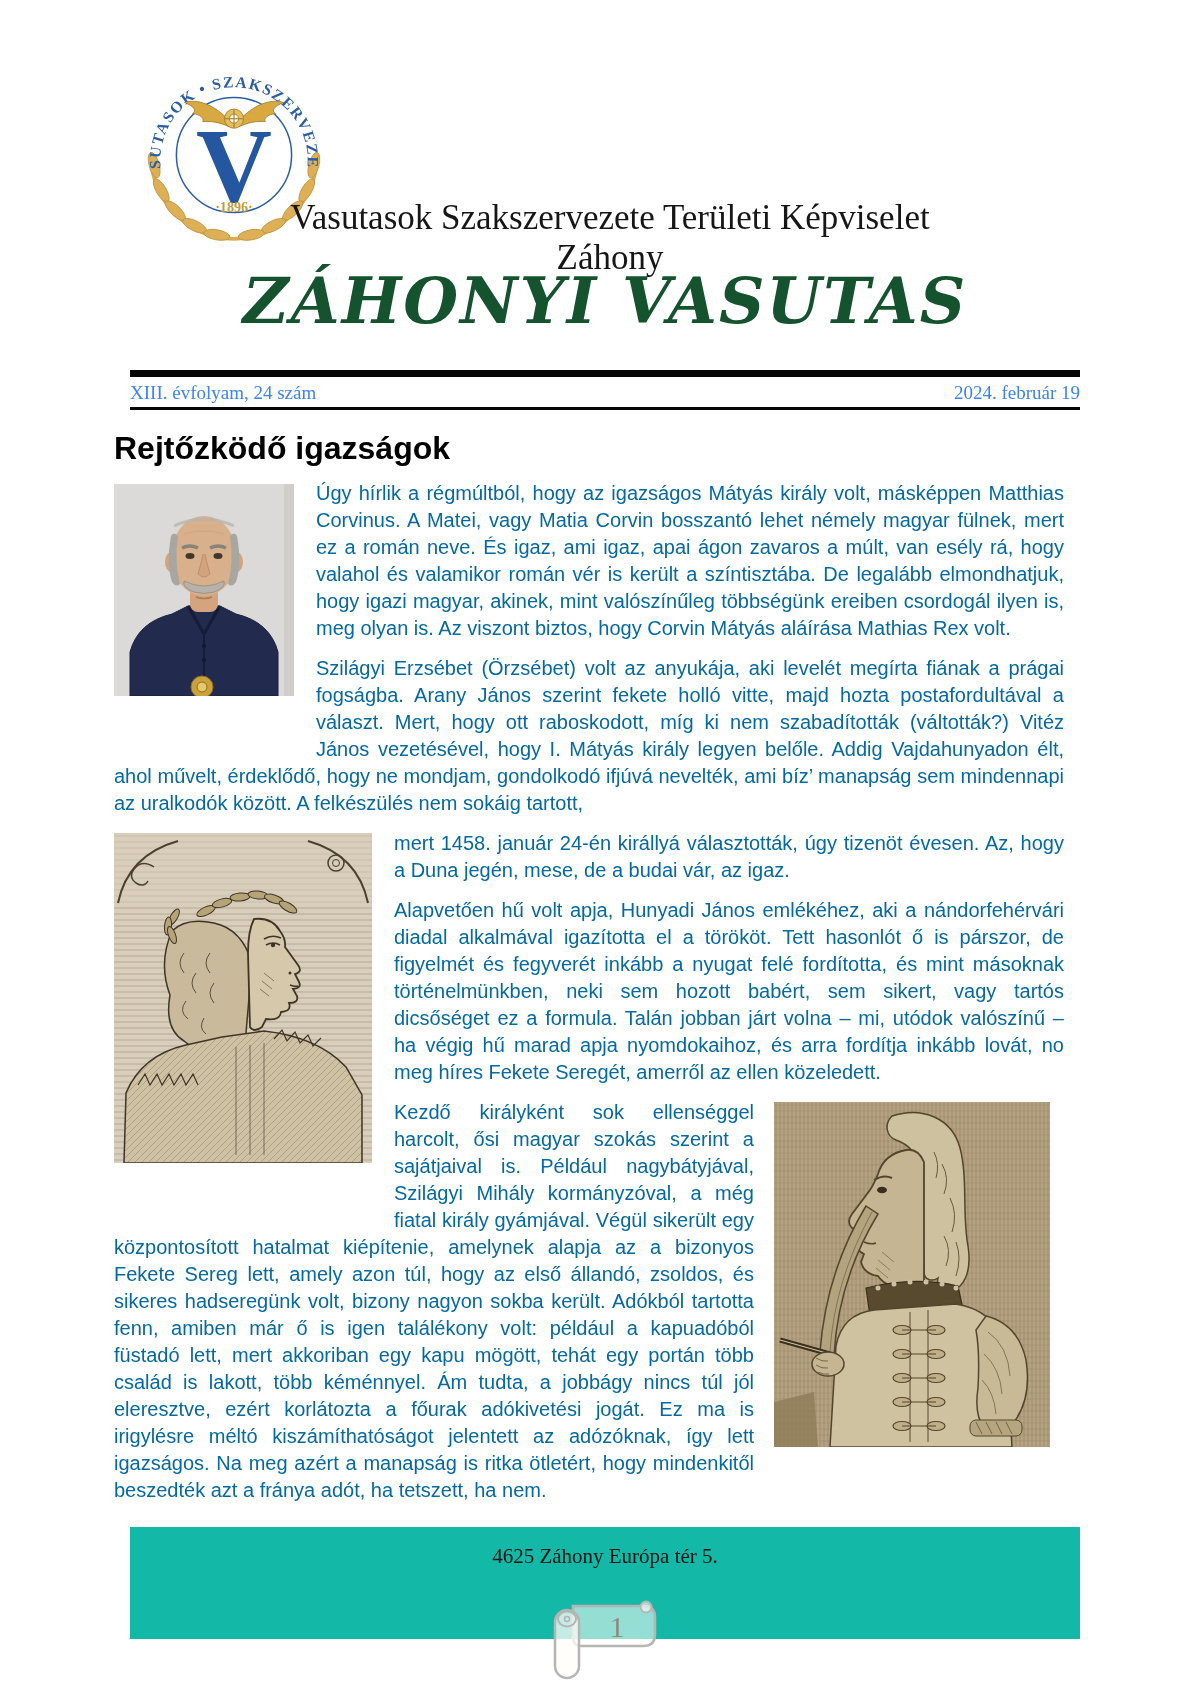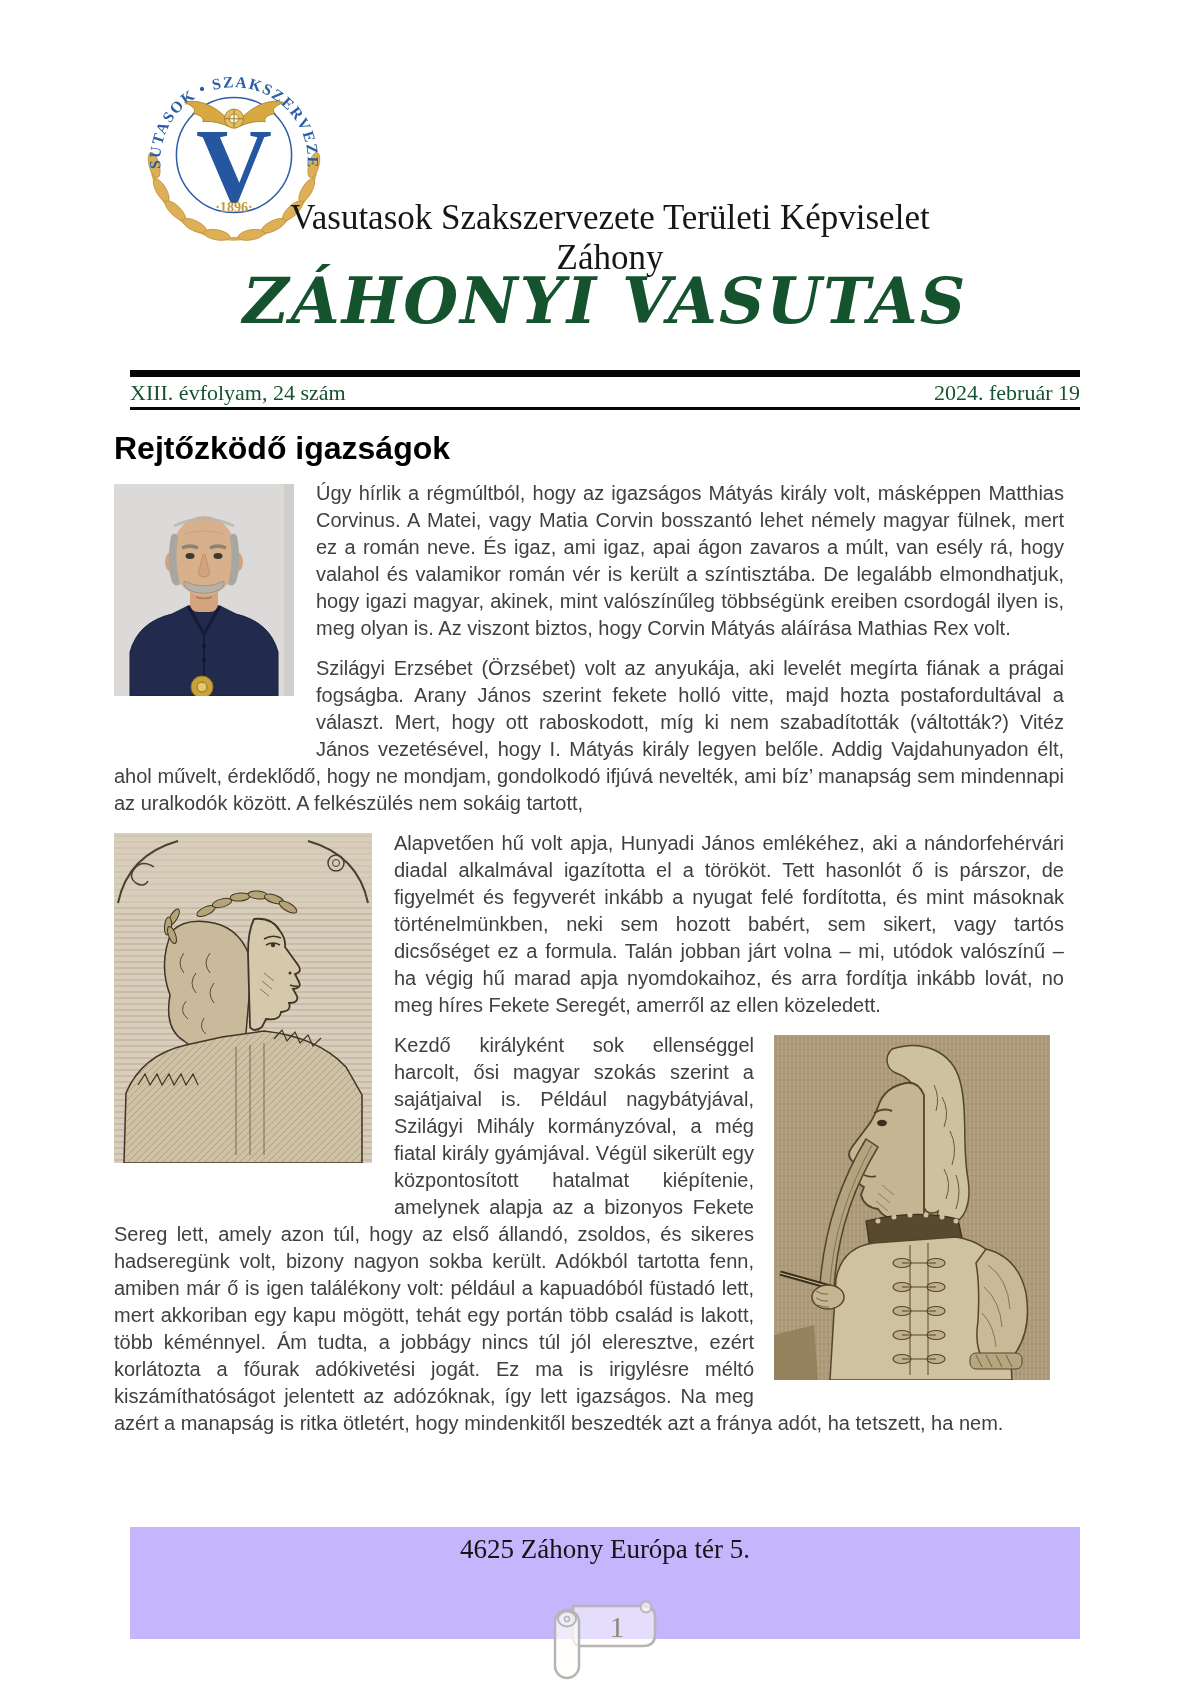--- a/index.html
+++ b/index.html
@@ -16,45 +16,45 @@
   }
   .news-title {
     position:absolute; left:130px; top:246px; width:950px; text-align:center;
     font-family:"DejaVu Serif", serif; font-style:italic; font-weight:bold;
     font-size:63px; letter-spacing:2px; color:#14532d; line-height:110px;
   }
   .rule-thick { position:absolute; left:130px; top:370px; width:950px; height:7px; background:#060606; }
   .issue-row {
     position:absolute; left:130px; top:380px; width:950px; height:26px;
     display:flex; justify-content:space-between;
-    font-family:"Liberation Serif", serif; font-size:22px; line-height:26px; color:#14532d;
+    font-family:"Liberation Serif", serif; font-size:19px; line-height:26px; color:#3b82f6;
   }
   .rule-thin { position:absolute; left:130px; top:407px; width:950px; height:3px; background:#060606; }
 
   
   .article { position:absolute; left:114px; top:430px; width:950px; height:1095px; overflow:hidden; }
   .article h1 {
     margin:0 0 14px 0; font-family:"Liberation Sans", sans-serif;
     font-weight:bold; font-size:32px; line-height:36px; color:#000;
   }
   .article p {
     margin:0 0 13px 0; font-size:20px; line-height:27px;
-    text-align:justify; color:#404040;
+    text-align:justify; color:#0369a1;
   }
   .float-photo { float:left; width:180px; height:212px; margin:4px 22px 58px 0; }
   .float-eng1  { float:left; width:258px; height:330px; margin:3px 22px 46px 0; }
   .float-eng2  { float:right; width:290px; height:345px; margin:3px 0 10px 20px; }
   .float-photo svg, .float-eng1 svg, .float-eng2 svg, .logo svg { display:block; width:100%; height:100%; }
 
   
   .footer-box {
     position:absolute; left:130px; top:1527px; width:950px; height:112px;
-    background:#c4b5fd; box-sizing:border-box; padding-top:9px;
+    background:#14b8a6; box-sizing:border-box; padding-top:16px;
     text-align:center; font-family:"Liberation Serif", serif;
-    font-size:27px; line-height:27px; color:#141414;
+    font-size:21px; line-height:27px; color:#141414;
   }
   .email-link { color:#2a2ac8; text-decoration:underline; cursor:pointer; }
   .scroll-wrap { position:absolute; left:543px; top:1597px; width:124px; height:94px; }
   .scroll-wrap svg { display:block; width:100%; height:100%; }
 </style>
 </head>
 <body>
 
 <div class="page">
 
@@ -196,20 +196,21 @@
         </g>
 
         <path d="M10 330 L12 260 Q28 222 72 212 L108 204 L150 198 Q204 204 232 234 L248 262 L248 330 Z" fill="#cfc1a3" stroke="#3f3526" stroke-width="1.5"></path>
         <path d="M10 330 L12 260 Q28 222 72 212 L108 204 L150 198 Q204 204 232 234 L248 262 L248 330 Z" fill="url(#e1diag)" opacity="0.25"></path>
         <path d="M24 252 l7 -11 l5 11 l7 -11 l5 11 l7 -11 l5 11 l7 -11 l5 11 l7 -11 l5 11" stroke="#3f3526" stroke-width="1.2" fill="none"></path>
         <path d="M160 206 l8 -9 l5 11 l8 -9 l5 11 l8 -8 l5 11 l8 -8" stroke="#3f3526" stroke-width="1.2" fill="none"></path>
         <path d="M122 214 V322 M136 212 V322 M150 210 V322" stroke="#3f3526" stroke-width="1" opacity="0.6"></path>
       </svg>
     </div>
 
+    <p><span>mert 1458. január 24-én királlyá választották, úgy tizenöt évesen. Az, hogy a Duna jegén, mese, de a budai vár, az igaz.</span></p>
     <p><span>Alapvetően hű volt apja, Hunyadi János emlékéhez, aki a nándorfehérvári diadal alkalmával igazította el a törököt. Tett hasonlót ő is párszor, de figyelmét és fegyverét inkább a nyugat felé fordította, és mint másoknak történelmünkben, neki sem hozott babért, sem sikert, vagy tartós dicsőséget ez a formula. Talán jobban járt volna – mi, utódok valószínű – ha végig hű marad apja nyomdokaihoz, és arra fordítja inkább lovát, no meg híres Fekete Seregét, amerről az ellen közeledett.</span></p>
 
     <div class="float-eng2">
       <svg viewBox="0 0 290 345" xmlns="http://www.w3.org/2000/svg">
         <defs>
           <pattern id="e2v" width="4" height="4" patternUnits="userSpaceOnUse">
             <path d="M2 0 V4" stroke="#6a5a3e" stroke-width="0.8"></path>
           </pattern>
           <pattern id="e2h" width="6" height="6" patternUnits="userSpaceOnUse">
             <path d="M0 3 H6" stroke="#6a5a3e" stroke-width="0.8"></path>

